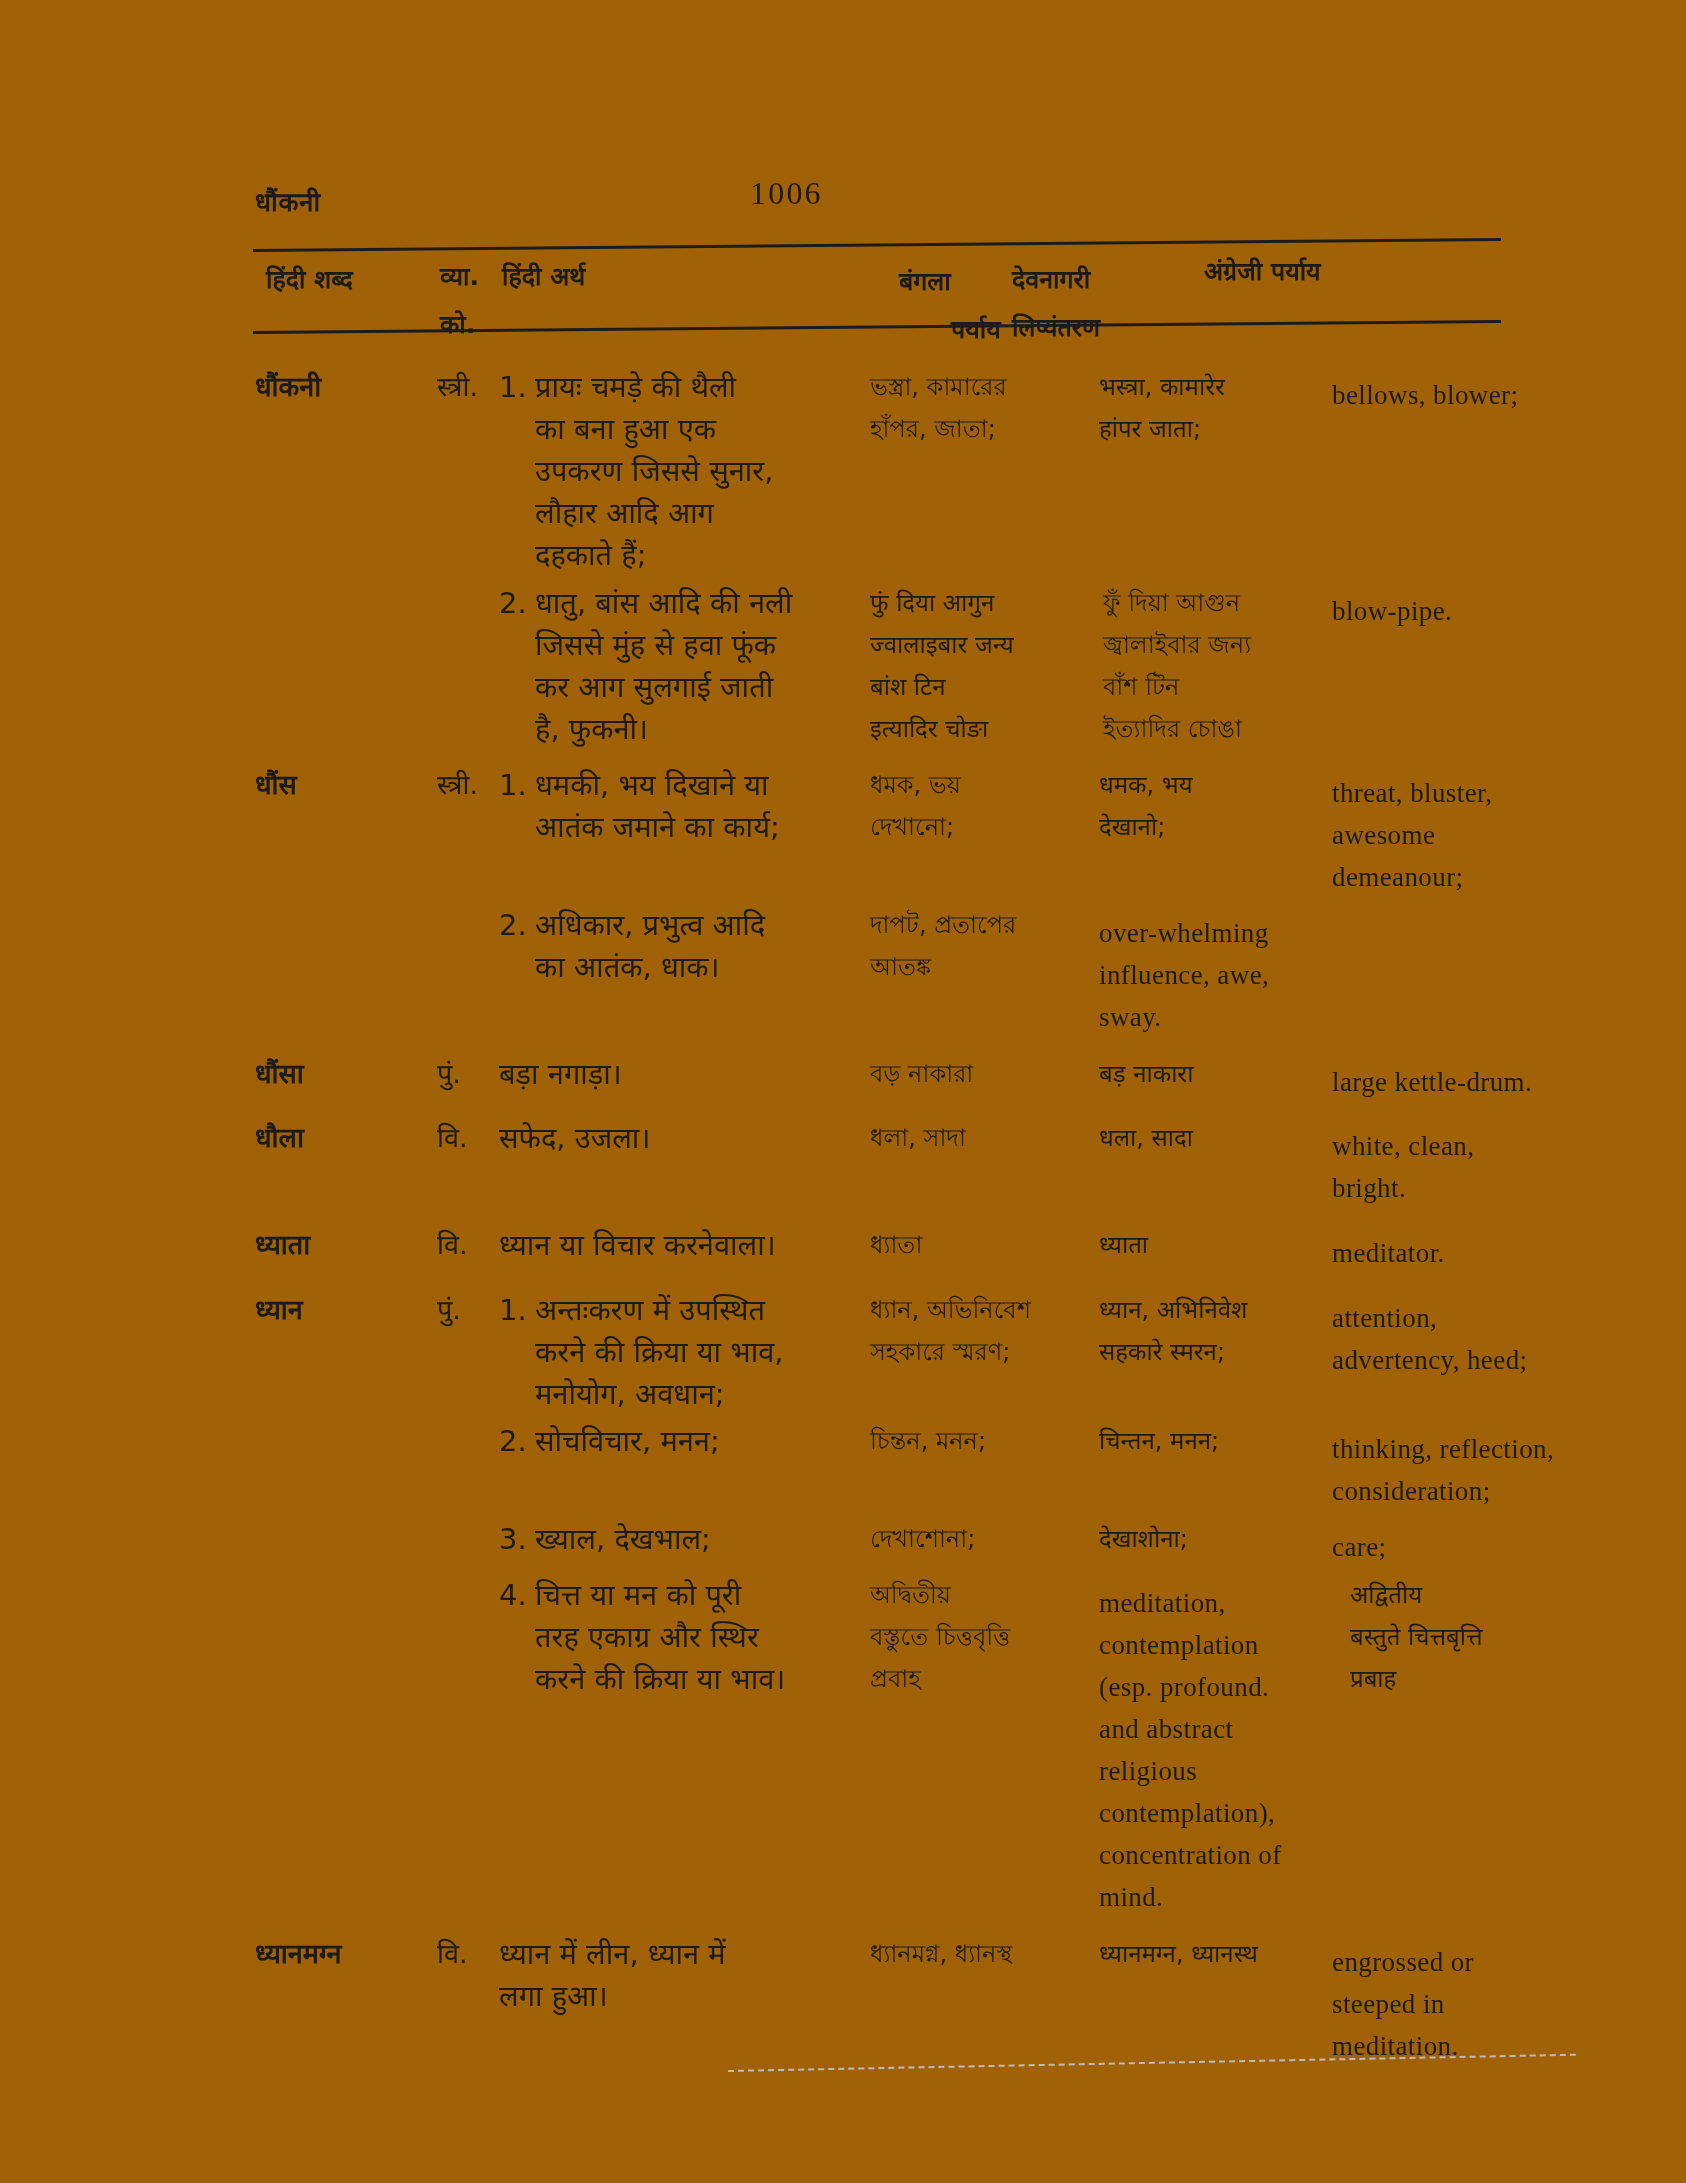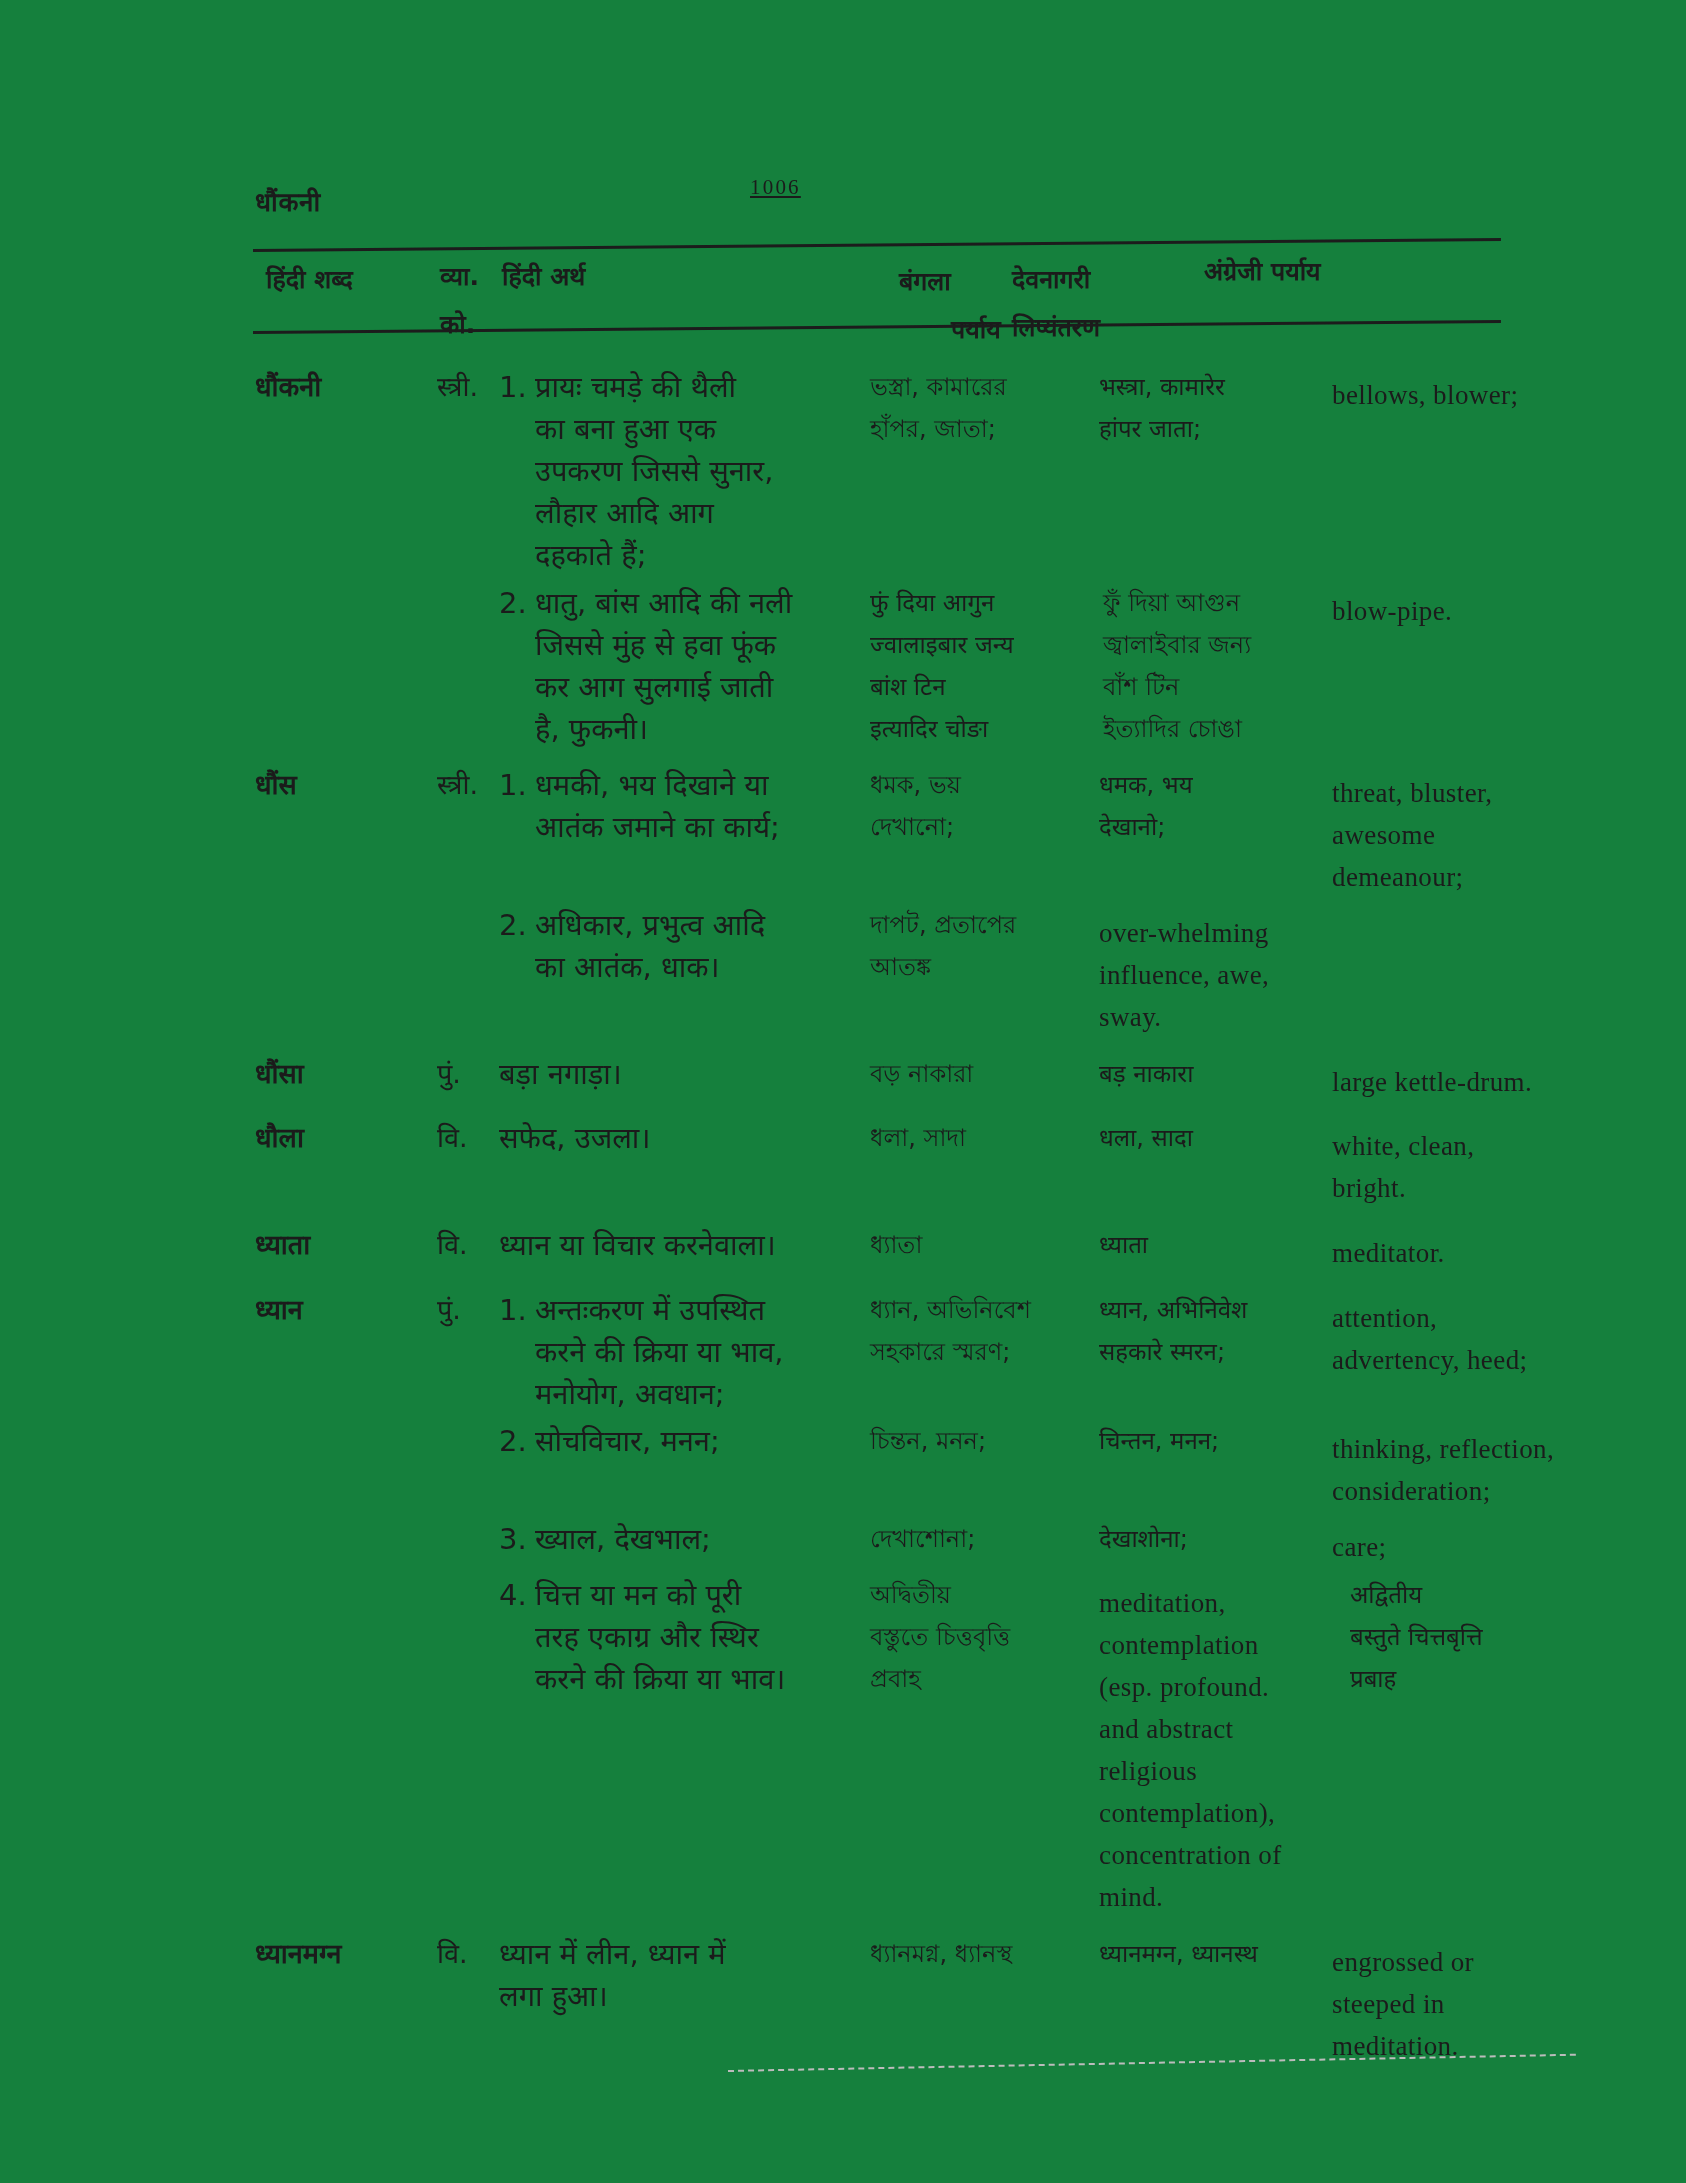--- a/index.html
+++ b/index.html
@@ -4,44 +4,43 @@
 <style>
   html, body {
     margin: 0;
     padding: 0;
     background: #ffffff;
   }
   .page {
     position: relative;
     width: 1686px;
     height: 2183px;
-    background: #15803d;
+    background: #a16207;
     overflow: hidden;
     color: #1b1b1b;
     font-family: "DejaVu Sans", sans-serif;
   }
 
   
   .running-head {
     position: absolute;
     left: 255px;
     top: 183px;
     font-size: 26px;
     font-weight: bold;
     letter-spacing: 0.7px;
     white-space: nowrap;
   }
   .page-number {
     position: absolute;
     left: 750px;
     top: 175px;
     font-family: "Liberation Serif", serif;
-    font-size: 21px;
+    font-size: 32px;
     letter-spacing: 2.2px;
-    text-decoration: underline;
   }
   .rule {
     position: absolute;
     left: 253px;
     width: 1248px;
     height: 2.9px;
     background: #1c1c1c;
     transform: rotate(-0.5deg);
     transform-origin: left center;
   }

